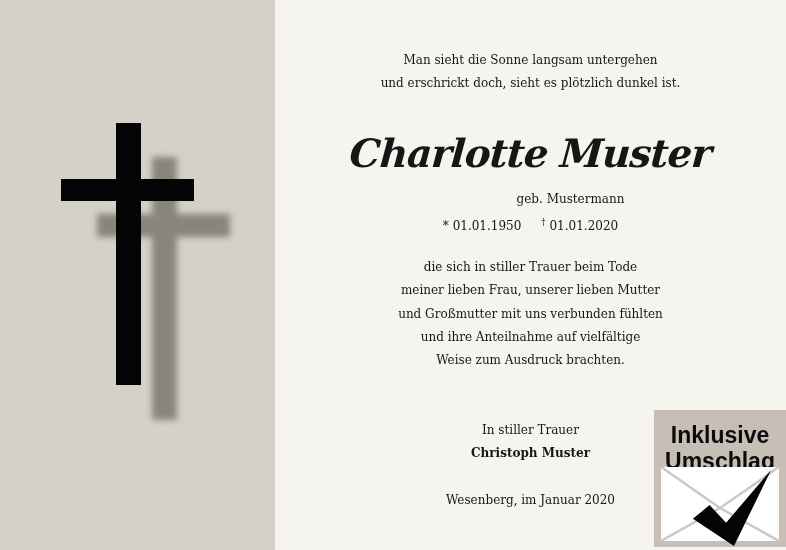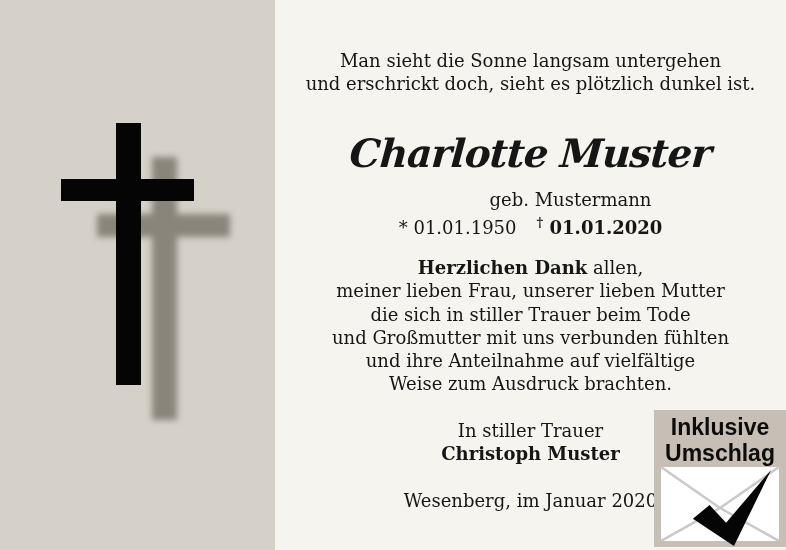--- a/index.html
+++ b/index.html
@@ -25,46 +25,46 @@
   .cross-black{position:absolute;left:0;top:0;width:100%;height:100%;}
   .cross-black .cross-bar{background:#050505;}
   .cross-black .v{left:116px;top:123px;width:25px;height:262px;}
   .cross-black .h{left:61px;top:179px;width:133px;height:22px;}
 
   
   .content{
     position:absolute;left:275px;top:0;width:511px;height:550px;
     text-align:center;
   }
-  .tblock{position:absolute;left:0;width:511px;font-size:18px;line-height:23.3px;}
+  .tblock{position:absolute;left:0;width:511px;font-size:12px;line-height:23.3px;}
   .quote{top:49px;}
   .name{
     top:124px;font-size:39px;line-height:58px;
     font-style:italic;font-weight:bold;
     letter-spacing:-1px;
     transform:skewX(-4deg);
   }
   .maiden{top:188px;padding-left:40px;}
   .dates{top:211px;}
-  .dates .death-group{margin-left:20px;font-weight:bold;}
+  .dates .death-group{margin-left:20px;}
   .dates .dagger{font-size:0.72em;vertical-align:super;}
   .thanks{top:256px;}
   .closing{top:419px;}
   .place{top:489px;}
   .b{font-weight:bold;}
 
   
   .badge{
     position:absolute;left:654px;top:410px;width:132px;height:137px;
     background:#c7bfb5;
     font-family:"Liberation Sans", sans-serif;
     font-weight:bold;font-size:23px;line-height:26px;
     color:#0c0c0c;text-align:center;
   }
-  .badge-text{padding-top:4px;}
+  .badge-text{padding-top:12px;}
   .envelope{
     position:absolute;left:7px;top:57px;width:118px;height:74px;
     background:#ffffff;
   }
   .envelope svg{display:block;}
   .check{
     position:absolute;left:28px;top:0px;width:86px;height:82px;
   }
 </style>
 </head>
@@ -92,23 +92,22 @@
 
     <div class="tblock name">Charlotte Muster</div>
 
     <div class="tblock maiden">geb. Mustermann</div>
 
     <div class="tblock dates">
       <span><span>*</span> <span>01.01.1950</span></span><span class="death-group"><span class="dagger">†</span> <span>01.01.2020</span></span>
     </div>
 
     <div class="tblock thanks">
-      <div><span class="b">Herzlichen Dank</span><span> allen,</span></div>
+      <div>die sich in stiller Trauer beim Tode</div>
       <div>meiner lieben Frau, unserer lieben Mutter</div>
-      <div>die sich in stiller Trauer beim Tode</div>
       <div>und Großmutter mit uns verbunden fühlten</div>
       <div>und ihre Anteilnahme auf vielfältige</div>
       <div>Weise zum Ausdruck brachten.</div>
     </div>
 
     <div class="tblock closing">
       <div>In stiller Trauer</div>
       <div class="b">Christoph Muster</div>
     </div>
 

